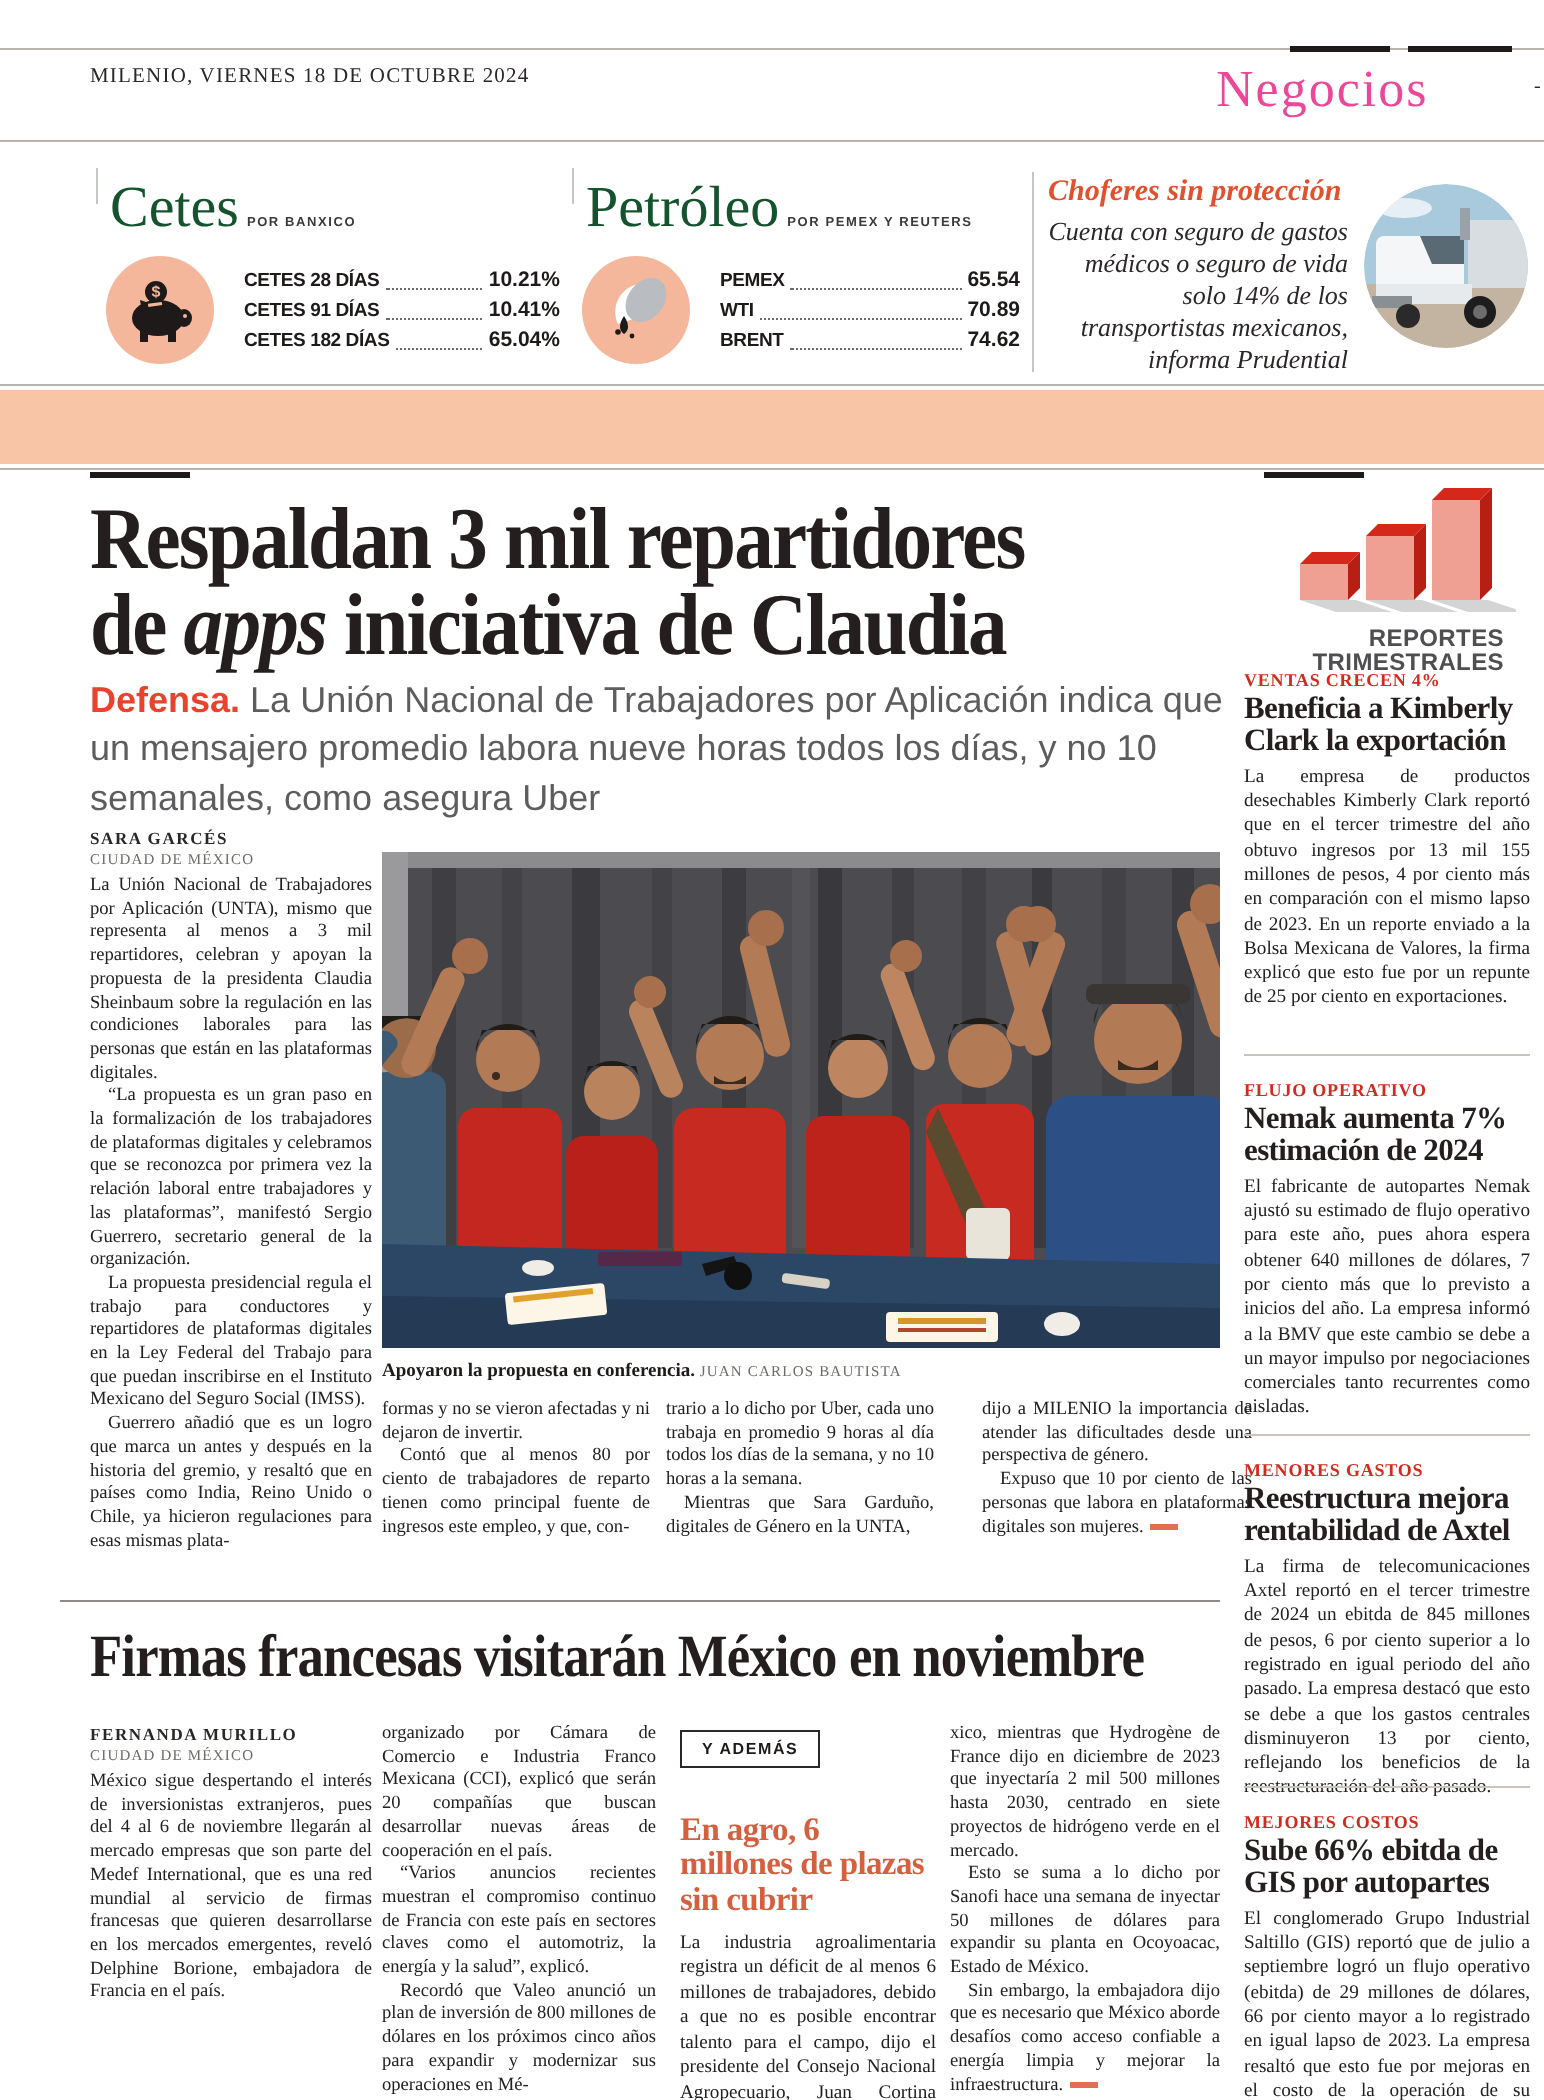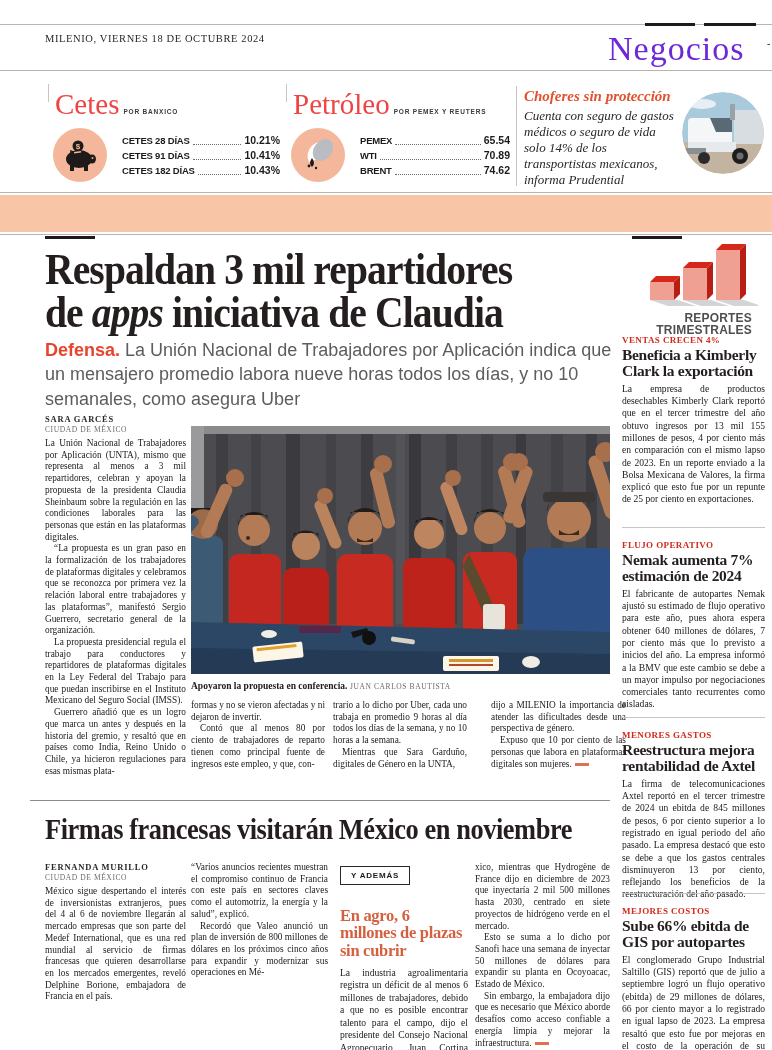--- a/index.html
+++ b/index.html
@@ -9,36 +9,36 @@
     margin:0 auto; overflow:hidden;
     font-family:"Liberation Serif", serif; color:#1d1a19;
   }
   .abs { position:absolute; }
   .rule { position:absolute; background:#b9b4b0; height:1px; }
   .tick { position:absolute; background:#1d1a19; height:3px; }
   .vline { position:absolute; background:#c9c4c0; width:1px; }
 
   
   .dateline { font-size:10.5px; letter-spacing:.6px; color:#2a2726; }
-  .section-title { font-size:34px; color:#6d28d9; letter-spacing:1px; }
+  .section-title { font-size:26px; color:#ec4899; letter-spacing:1px; }
   .page-num { font-size:10px; color:#2a2726; letter-spacing:1px; }
 
   
-  .mk-title { font-size:29px; color:#ef4444; }
+  .mk-title { font-size:29px; color:#14532d; }
   .mk-source { font-family:"Liberation Sans", sans-serif; font-size:6.5px; font-weight:bold; letter-spacing:.8px; color:#3a3a3a; }
   .mk-circle { position:absolute; width:54px; height:54px; border-radius:50%; background:#f5b79c; display:flex; align-items:center; justify-content:center; }
   .mk-rows { position:absolute; width:158px; font-family:"Liberation Sans", sans-serif; }
   .mk-row { display:flex; align-items:flex-end; font-size:9.5px; line-height:15px; color:#1d1a19; }
   .mk-row .lbl { white-space:nowrap; letter-spacing:-.2px; font-weight:600; }
   .mk-row .dots { flex:1; border-bottom:1.5px dotted #6b6b6b; margin:0 3px 3px 3px; }
   .mk-row .val { font-weight:bold; font-size:10.5px; }
 
   
   .brief-title { font-size:15px; font-weight:bold; font-style:italic; color:#e1512e; }
-  .brief-body { font-size:13px; font-style:italic; line-height:1.24; color:#2a2726; width:150px; }
+  .brief-body { font-size:13px; font-style:italic; line-height:1.24; color:#2a2726; width:150px;text-align:right; }
   .truck-circle { position:absolute; width:82px; height:82px; border-radius:50%; overflow:hidden; }
 
   .banner { position:absolute; left:0; width:772px; height:37px; background:#f8c6a6; }
 
   
   .headline { font-size:44px; font-weight:bold; line-height:.98; letter-spacing:-1px; color:#241f1e; transform:scaleX(.9); transform-origin:left top; white-space:nowrap; }
   .headline .it { font-style:italic; }
   .deck { font-family:"Liberation Sans", sans-serif; font-size:18px; line-height:1.35; color:#5d5d5f; width:570px; }
   .deck .kick { color:#e8432d; font-weight:bold; }
   .byline { font-size:8.5px; font-weight:bold; letter-spacing:.8px; color:#2a2726; }
@@ -110,21 +110,21 @@
         <span class="val">10.21%</span>
     </div>
     <div class="mk-row">
       <span class="lbl">CETES 91 DÍAS</span>
         <span class="dots"></span>
         <span class="val">10.41%</span>
     </div>
     <div class="mk-row">
       <span class="lbl">CETES 182 DÍAS</span>
         <span class="dots"></span>
-        <span class="val">10.43%</span>
+        <span class="val">65.04%</span>
     </div>
   </div>
 
   <div class="abs" style="left:293px; top:88px;">
     <span class="mk-title">Petróleo</span>
     <span class="mk-source">POR PEMEX Y REUTERS</span>
   </div>
   <div class="mk-circle" style="left:291px; top:128px;">
     <svg width="38" height="38" viewBox="0 0 38 38">
       <path d="M10 26 A 14 14 0 0 1 30 8 L 22 22 Z" fill="#ffffff"></path>
@@ -333,20 +333,21 @@
   <div class="abs headline2" style="left:45px; top:812px;">Firmas francesas visitarán México en noviembre</div>
 
   <div class="abs byline" style="left:45px; top:862px;">FERNANDA MURILLO</div>
   <div class="abs byloc" style="left:45px; top:872px;">CIUDAD DE MÉXICO</div>
 
   <div class="abs coltxt" style="left:45px; top:886px; width:141px;">
     <p>México sigue despertando el interés de inversionistas extranjeros, pues del 4 al 6 de noviembre llegarán al mercado empresas que son parte del Medef International, que es una red mundial al servicio de firmas francesas que quieren desarrollarse en los mercados emergentes, reveló Delphine Borione, embajadora de Francia en el país.</p>
   </div>
 
   <div class="abs coltxt" style="left:191px; top:862px; width:137px;">
+    <p>organizado por Cámara de Comercio e Industria Franco Mexicana (CCI), explicó que serán 20 compañías que buscan desarrollar nuevas áreas de cooperación en el país.</p>
     <p>“Varios anuncios recientes muestran el compromiso continuo de Francia con este país en sectores claves como el automotriz, la energía y la salud”, explicó.</p>
     <p>Recordó que Valeo anunció un plan de inversión de 800 millones de dólares en los próximos cinco años para expandir y modernizar sus operaciones en Mé-</p>
   </div>
 
   <div class="abs" style="left:340px; top:864px; width:128px;">
     <span class="ademas-label">Y ADEMÁS</span>
     <div class="ademas-head" style="margin-top:22px;">En agro, 6 millones de plazas sin cubrir</div>
     <div class="ademas-body" style="margin-top:8px;">La industria agroalimentaria registra un déficit de al menos 6 millones de trabajadores, debido a que no es posible encontrar talento para el campo, dijo el presidente del Consejo Nacional Agropecuario, Juan Cortina Gallardo.</div>
   </div>
 

